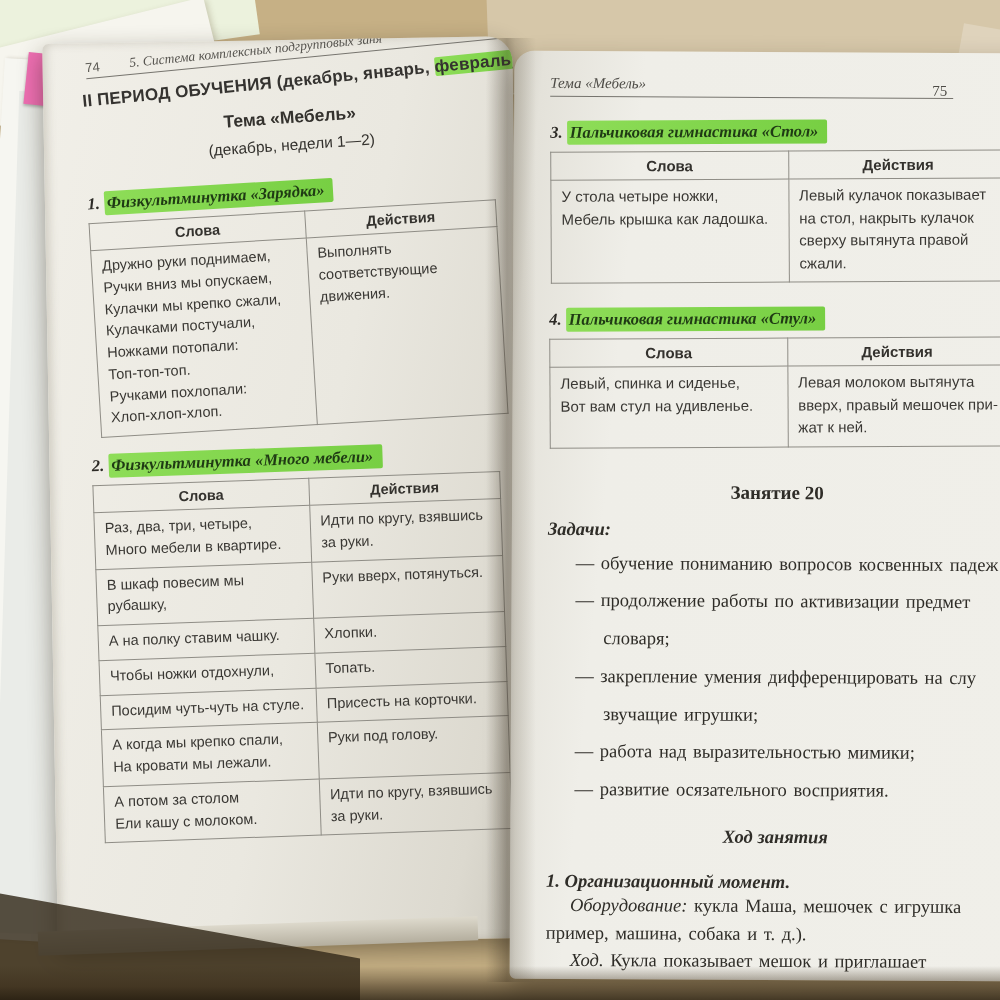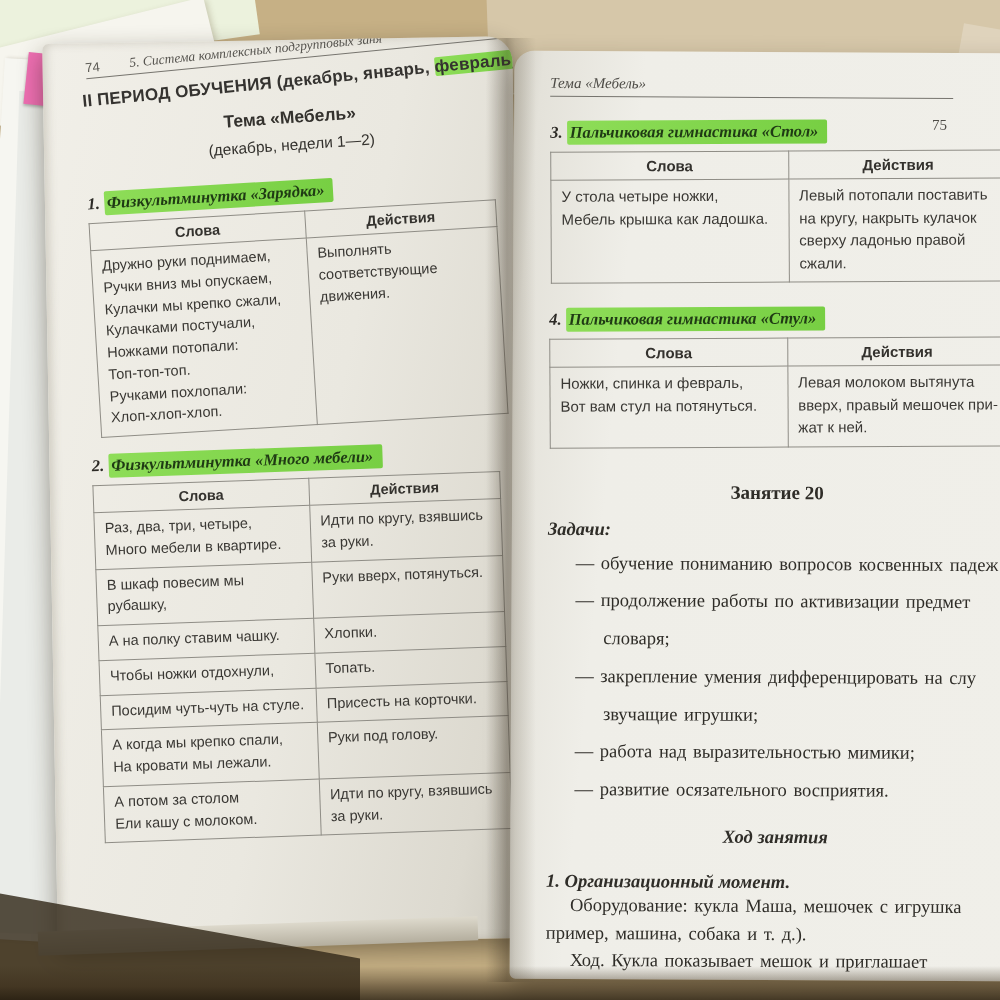--- a/index.html
+++ b/index.html
@@ -56,34 +56,34 @@
   .words-col{width:53%;}
   .right-page{
     left:512px;top:52px;width:520px;height:928px;transform:rotate(.3deg);
     border-radius:20px 0 0 6px;
     background:linear-gradient(95deg,#cfccc2 0%,#e4e2da 5%,#efeee8 22%,#f0efe9 100%);
     box-shadow:0 12px 26px rgba(40,30,15,.4);
   }
   .right-inner{padding:24px 26px 0 36px;position:relative;}
   .rp-head-row{border-bottom:1px solid #76746e;padding-bottom:4px;width:88%;
     font:italic 15px "Liberation Serif",serif;color:#4d4b46;}
-  .rp-pagenum{position:absolute;top:64px;left:418px;font:15px "Liberation Serif",serif;color:#4d4b46;}
+  .rp-pagenum{position:absolute;top:30px;left:418px;font:15px "Liberation Serif",serif;color:#4d4b46;}
   .right-inner th{font-size:15px;}
   .right-inner td{font-size:15px;}
   .right-inner .words-col{width:52%;}
   .lesson{font-family:"Liberation Serif",serif;color:#2f2d28;margin-top:32px;}
   .lesson-title{text-align:center;font-weight:700;font-size:19px;}
   .tasks-label{font-weight:700;font-style:italic;font-size:18.5px;margin-top:16px;}
   .task{font-size:18.5px;line-height:1.5;margin-top:10px;padding-left:28px;word-spacing:2px;white-space:nowrap;}
   .task-cont{padding-left:56px;white-space:nowrap;}
   .course-heading{text-align:center;font-weight:700;font-style:italic;font-size:18.5px;margin-top:22px;}
   .step-heading{font-weight:700;font-style:italic;font-size:18.5px;margin-top:24px;}
   .para{font-size:18.5px;line-height:1.5;word-spacing:2px;white-space:nowrap;}
   .para.indent{text-indent:24px;}
-  .ital{}
+  .ital{font-style:italic;}
   .gutter{left:486px;top:38px;width:50px;height:944px;z-index:5;pointer-events:none;
     background:linear-gradient(90deg, rgba(60,50,35,0) 0%, rgba(60,50,35,.30) 42%, rgba(95,85,65,.22) 58%, rgba(60,50,35,0) 100%);}
   .page-edge-bottom{left:38px;bottom:52px;width:440px;height:24px;transform:rotate(-2deg);z-index:5;
     background:linear-gradient(180deg,#ddd9cc,#b4ae9e);}
   .bl-dark{left:0;bottom:0;width:360px;height:130px;z-index:6;background:#33291a;opacity:.82;
     clip-path:polygon(0 18%,100% 68%,100% 100%,0 100%);}
   .bottom-shadow{left:0;bottom:0;width:1000px;height:34px;z-index:6;
     background:linear-gradient(180deg, rgba(59,45,26,0), rgba(59,45,26,.55) 60%, rgba(36,27,14,.78));}
 </style>
 </head>
@@ -231,43 +231,43 @@
                 <th>Действия</th>
               </tr>
             </thead>
             <tbody>
               <tr>
                 <td class="words-col">
                   <div>У стола четыре ножки,</div>
                   <div>Мебель крышка как ладошка.</div>
                 </td>
                 <td>
-                  <div>Левый потопали поставить</div>
-                  <div>на кругу, накрыть кулачок</div>
-                  <div>сверху ладонью правой</div>
+                  <div>Левый кулачок показывает</div>
+                  <div>на стол, накрыть кулачок</div>
+                  <div>сверху вытянута правой</div>
                   <div>сжали.</div>
                 </td>
               </tr>
             </tbody>
           </table>
         </div>
         <div class="section tilt-c">
           <div class="section-heading"><span>4. </span><span class="title">Пальчиковая гимнастика «Стул»</span></div>
           <table>
             <thead>
               <tr>
                 <th class="words-col">Слова</th>
                 <th>Действия</th>
               </tr>
             </thead>
             <tbody>
               <tr>
                 <td class="words-col">
-                  <div>Ножки, спинка и февраль,</div>
-                  <div>Вот вам стул на потянуться.</div>
+                  <div>Левый, спинка и сиденье,</div>
+                  <div>Вот вам стул на удивленье.</div>
                 </td>
                 <td>
                   <div>Левая молоком вытянута</div>
                   <div>вверх, правый мешочек при-</div>
                   <div>жат к ней.</div>
                 </td>
               </tr>
             </tbody>
           </table>
         </div>

